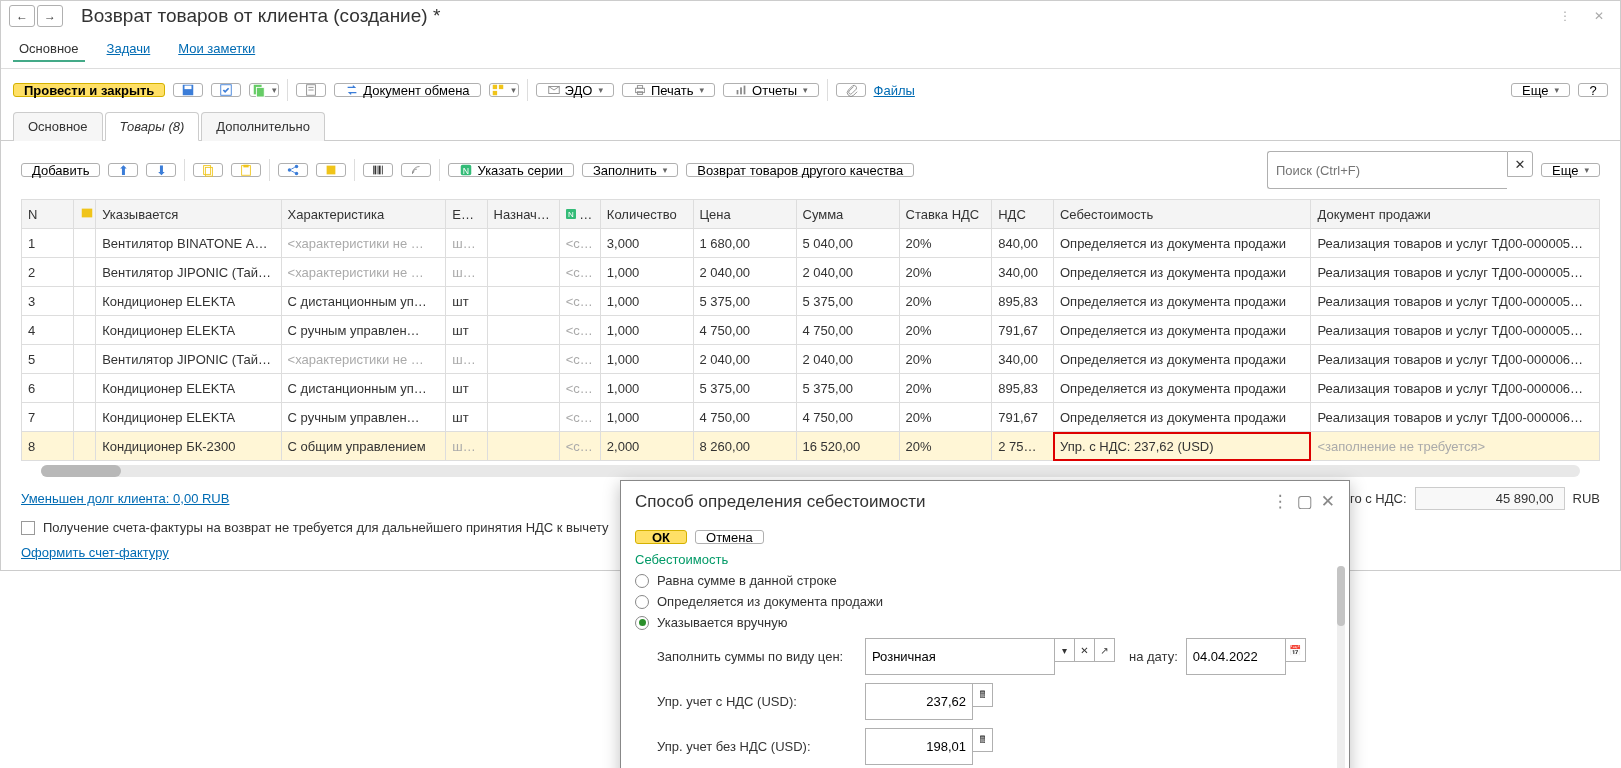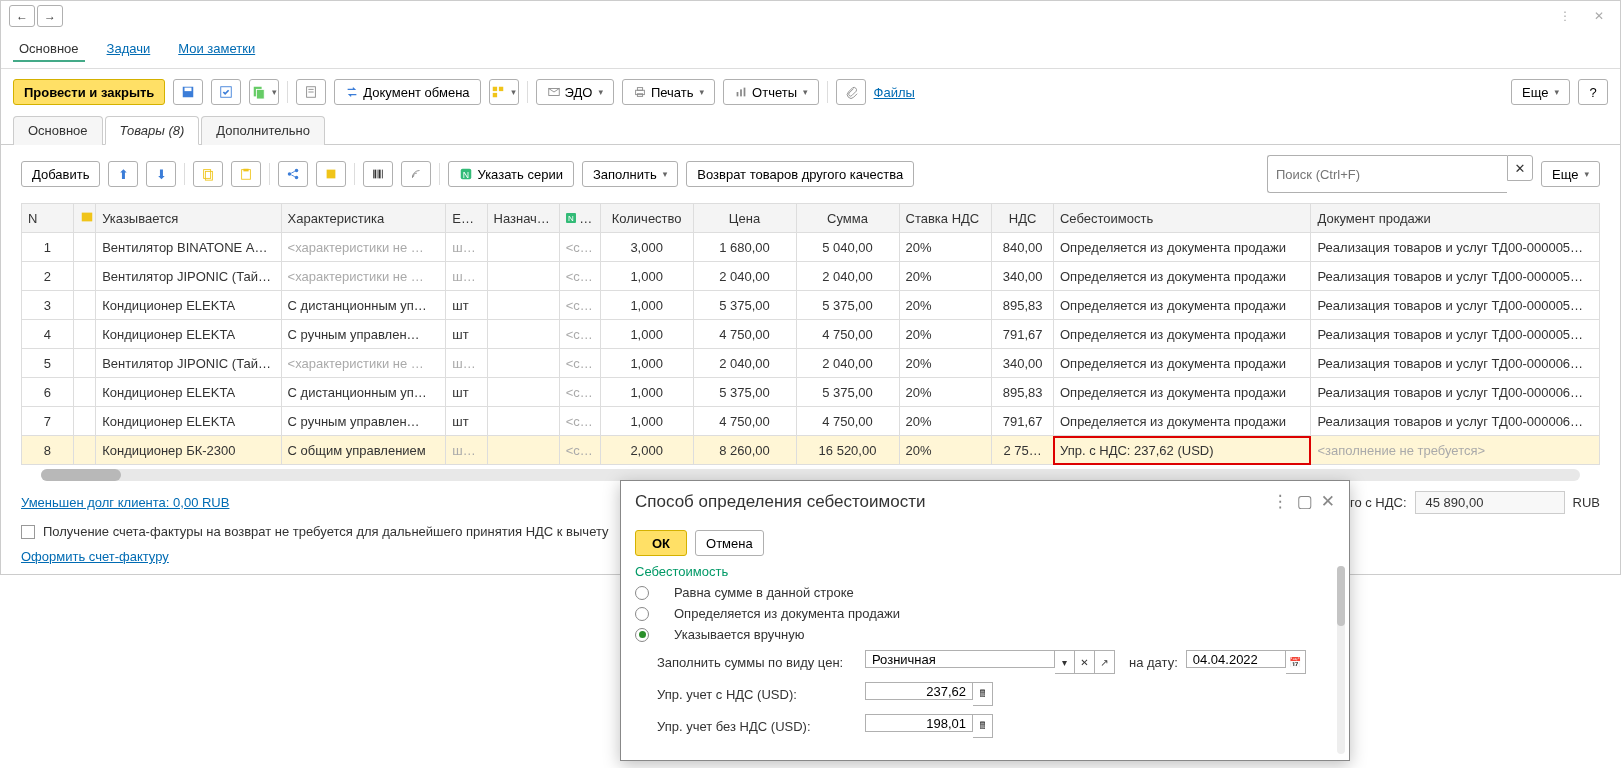--- a/index.html
+++ b/index.html
@@ -11,87 +11,88 @@
   .title { font-size: 19px; font-weight: normal; margin-left: 6px; }
   .title-right { margin-left: auto; display: flex; gap: 8px; align-items: center; color: #aaa; }
   .title-right .icon-btn { border: none; color: #aaa; }
 
   .tabs-row1 { display: flex; gap: 16px; padding: 6px 12px; border-bottom: 1px solid #ddd; }
   .tabs-row1 span { cursor: pointer; padding: 4px 6px; }
   .tabs-row1 .active { border-bottom: 2px solid #4a8; color: #333; }
   .tabs-row1 .link { color: #006bb3; text-decoration: underline; }
 
   .toolbar { display: flex; align-items: center; gap: 8px; padding: 10px 12px; flex-wrap: wrap; }
-  .btn { height: 26px; padding: 0 10px; border: 1px solid #b0b0b0; border-radius: 3px; background: #fff; display: inline-flex; align-items: center; gap: 4px; cursor: pointer; font-size: 13px; white-space: nowrap; }
+  .btn { height: 14px; padding: 0 10px; border: 1px solid #b0b0b0; border-radius: 3px; background: #fff; display: inline-flex; align-items: center; gap: 4px; cursor: pointer; font-size: 13px; white-space: nowrap; }
   .btn.yellow { background: #ffe066; border-color: #d4b100; font-weight: bold; }
   .btn.icononly { width: 30px; padding: 0; justify-content: center; }
   .btn .caret { font-size: 9px; color: #666; margin-left: 2px; }
   .tb-sep { width: 1px; height: 22px; background: #ddd; }
   .linkspan { color: #006bb3; text-decoration: underline; cursor: pointer; }
   .toolbar-right { margin-left: auto; display: flex; gap: 8px; }
 
   .subtabs { display: flex; padding: 0 12px; border-bottom: 1px solid #ccc; }
   .subtab { padding: 6px 14px; border: 1px solid #ccc; border-bottom: none; border-radius: 4px 4px 0 0; margin-right: 2px; cursor: pointer; background: #f6f6f6; position: relative; top: 1px; }
   .subtab.active { background: #fff; border-bottom: 1px solid #fff; font-style: italic; }
 
   .toolbar2 { display: flex; align-items: center; gap: 8px; padding: 10px 20px; }
   .search-box { margin-left: auto; display: flex; }
   .search-input { width: 240px; height: 38px; border: 1px solid #b0b0b0; border-right: none; border-radius: 3px 0 0 3px; padding: 6px 8px; font-size: 13px; color: #999; }
   .search-clear { width: 26px; height: 26px; border: 1px solid #b0b0b0; border-radius: 0 3px 3px 0; background: #fff; display: flex; align-items: center; justify-content: center; cursor: pointer; }
 
   .grid-wrap { padding: 0 20px; }
   .grid { width: 100%; border-collapse: collapse; font-size: 13px; table-layout: fixed; }
   .grid th, .grid td { border: 1px solid #ddd; padding: 5px 6px; text-align: left; overflow: hidden; white-space: nowrap; text-overflow: ellipsis; height: 29px; }
   .grid th { background: #f4f4f4; font-weight: normal; }
-  .grid .num { text-align: center; }
+  .grid .num { text-align: left; }
   .grid .gray { color: #aaa; }
   .grid tr.selected td { background: #fff6d6; }
   .grid td.cost-highlight { outline: 2px solid #d00; outline-offset: -2px; background: #ffec9e; }
   .grid td.gray-italic { color: #aaa; }
 
   .scrollbar { height: 12px; margin: 4px 20px 0 20px; background: #e8e8e8; border-radius: 6px; position: relative; }
   .scrollbar .thumb { position: absolute; left: 0; width: 80px; height: 12px; background: #b8b8b8; border-radius: 6px; }
 
   .footer { padding: 10px 20px; display: flex; flex-direction: column; gap: 10px; }
   .footer-row { display: flex; align-items: center; gap: 8px; }
   .total-box { margin-left: auto; display: flex; align-items: center; gap: 8px; }
-  .total-val { border: 1px solid #ccc; background: #f8f8f8; padding: 3px 10px; width: 150px; text-align: left; }
+  .total-val { border: 1px solid #ccc; background: #f8f8f8; padding: 3px 10px; width: 150px; text-align: right; }
   .checkbox { width: 14px; height: 14px; border: 1px solid #999; display: inline-block; }
 
   
   .popup { position: absolute; left: 620px; top: 480px; width: 730px; background: #fff; border: 1px solid #888; box-shadow: 0 4px 16px rgba(0,0,0,0.25); }
   .popup-title { display: flex; align-items: center; padding: 10px 14px; font-size: 17px; }
   .popup-title .right { margin-left: auto; display: flex; gap: 8px; align-items: center; color: #888; }
   .popup-title .right span { cursor: pointer; }
   .popup-body { padding: 8px 14px 14px 14px; position: relative; }
   .popup-body .section-label { color: #009966; margin: 6px 0; }
-  .radio-row { display: flex; align-items: center; gap: 25px; margin: 6px 0; }
+  .radio-row { display: flex; align-items: center; gap: 8px; margin: 6px 0; }
   .radio { width: 14px; height: 14px; border: 1px solid #888; border-radius: 50%; display: inline-flex; align-items: center; justify-content: center; }
   .radio.checked::after { content: ""; width: 7px; height: 7px; background: #2b8f2b; border-radius: 50%; }
   .field-row { display: flex; align-items: center; gap: 8px; margin: 8px 0 8px 22px; }
   .field-label { width: 200px; }
   .combo { display: flex; }
-  .combo input { height: 18px; border: 1px solid #b0b0b0; padding: 0 6px; font-size: 13px; }
+  .combo input { height: 37px; border: 1px solid #b0b0b0; padding: 0 6px; font-size: 13px; }
   .combo .mini { width: 20px; height: 24px; border: 1px solid #b0b0b0; border-left: none; display: flex; align-items: center; justify-content: center; cursor: pointer; font-size: 10px; }
   .num-input { width: 108px; text-align: right; }
   .popup-scroll { position: absolute; right: 4px; top: 44px; bottom: 6px; width: 8px; background: #eee; border-radius: 4px; }
   .popup-scroll .th { width: 8px; height: 60px; background: #c4c4c4; border-radius: 4px; }
 
   svg.icon { width: 14px; height: 14px; }
 </style>
 </head>
 <body>
 
 <div class="window">
 
   <div class="titlebar">
     <div class="nav-btns">
       <div class="icon-btn">←</div>
       <div class="icon-btn">→</div>
     </div>
+    <div class="title">Возврат товаров от клиента (создание) *</div>
     <div class="title-right">
       <div class="icon-btn">⋮</div>
       <div class="icon-btn">✕</div>
     </div>
   </div>
 
   <div class="tabs-row1">
     <span class="active">Основное</span>
     <span class="link">Задачи</span>
     <span class="link">Мои заметки</span>

